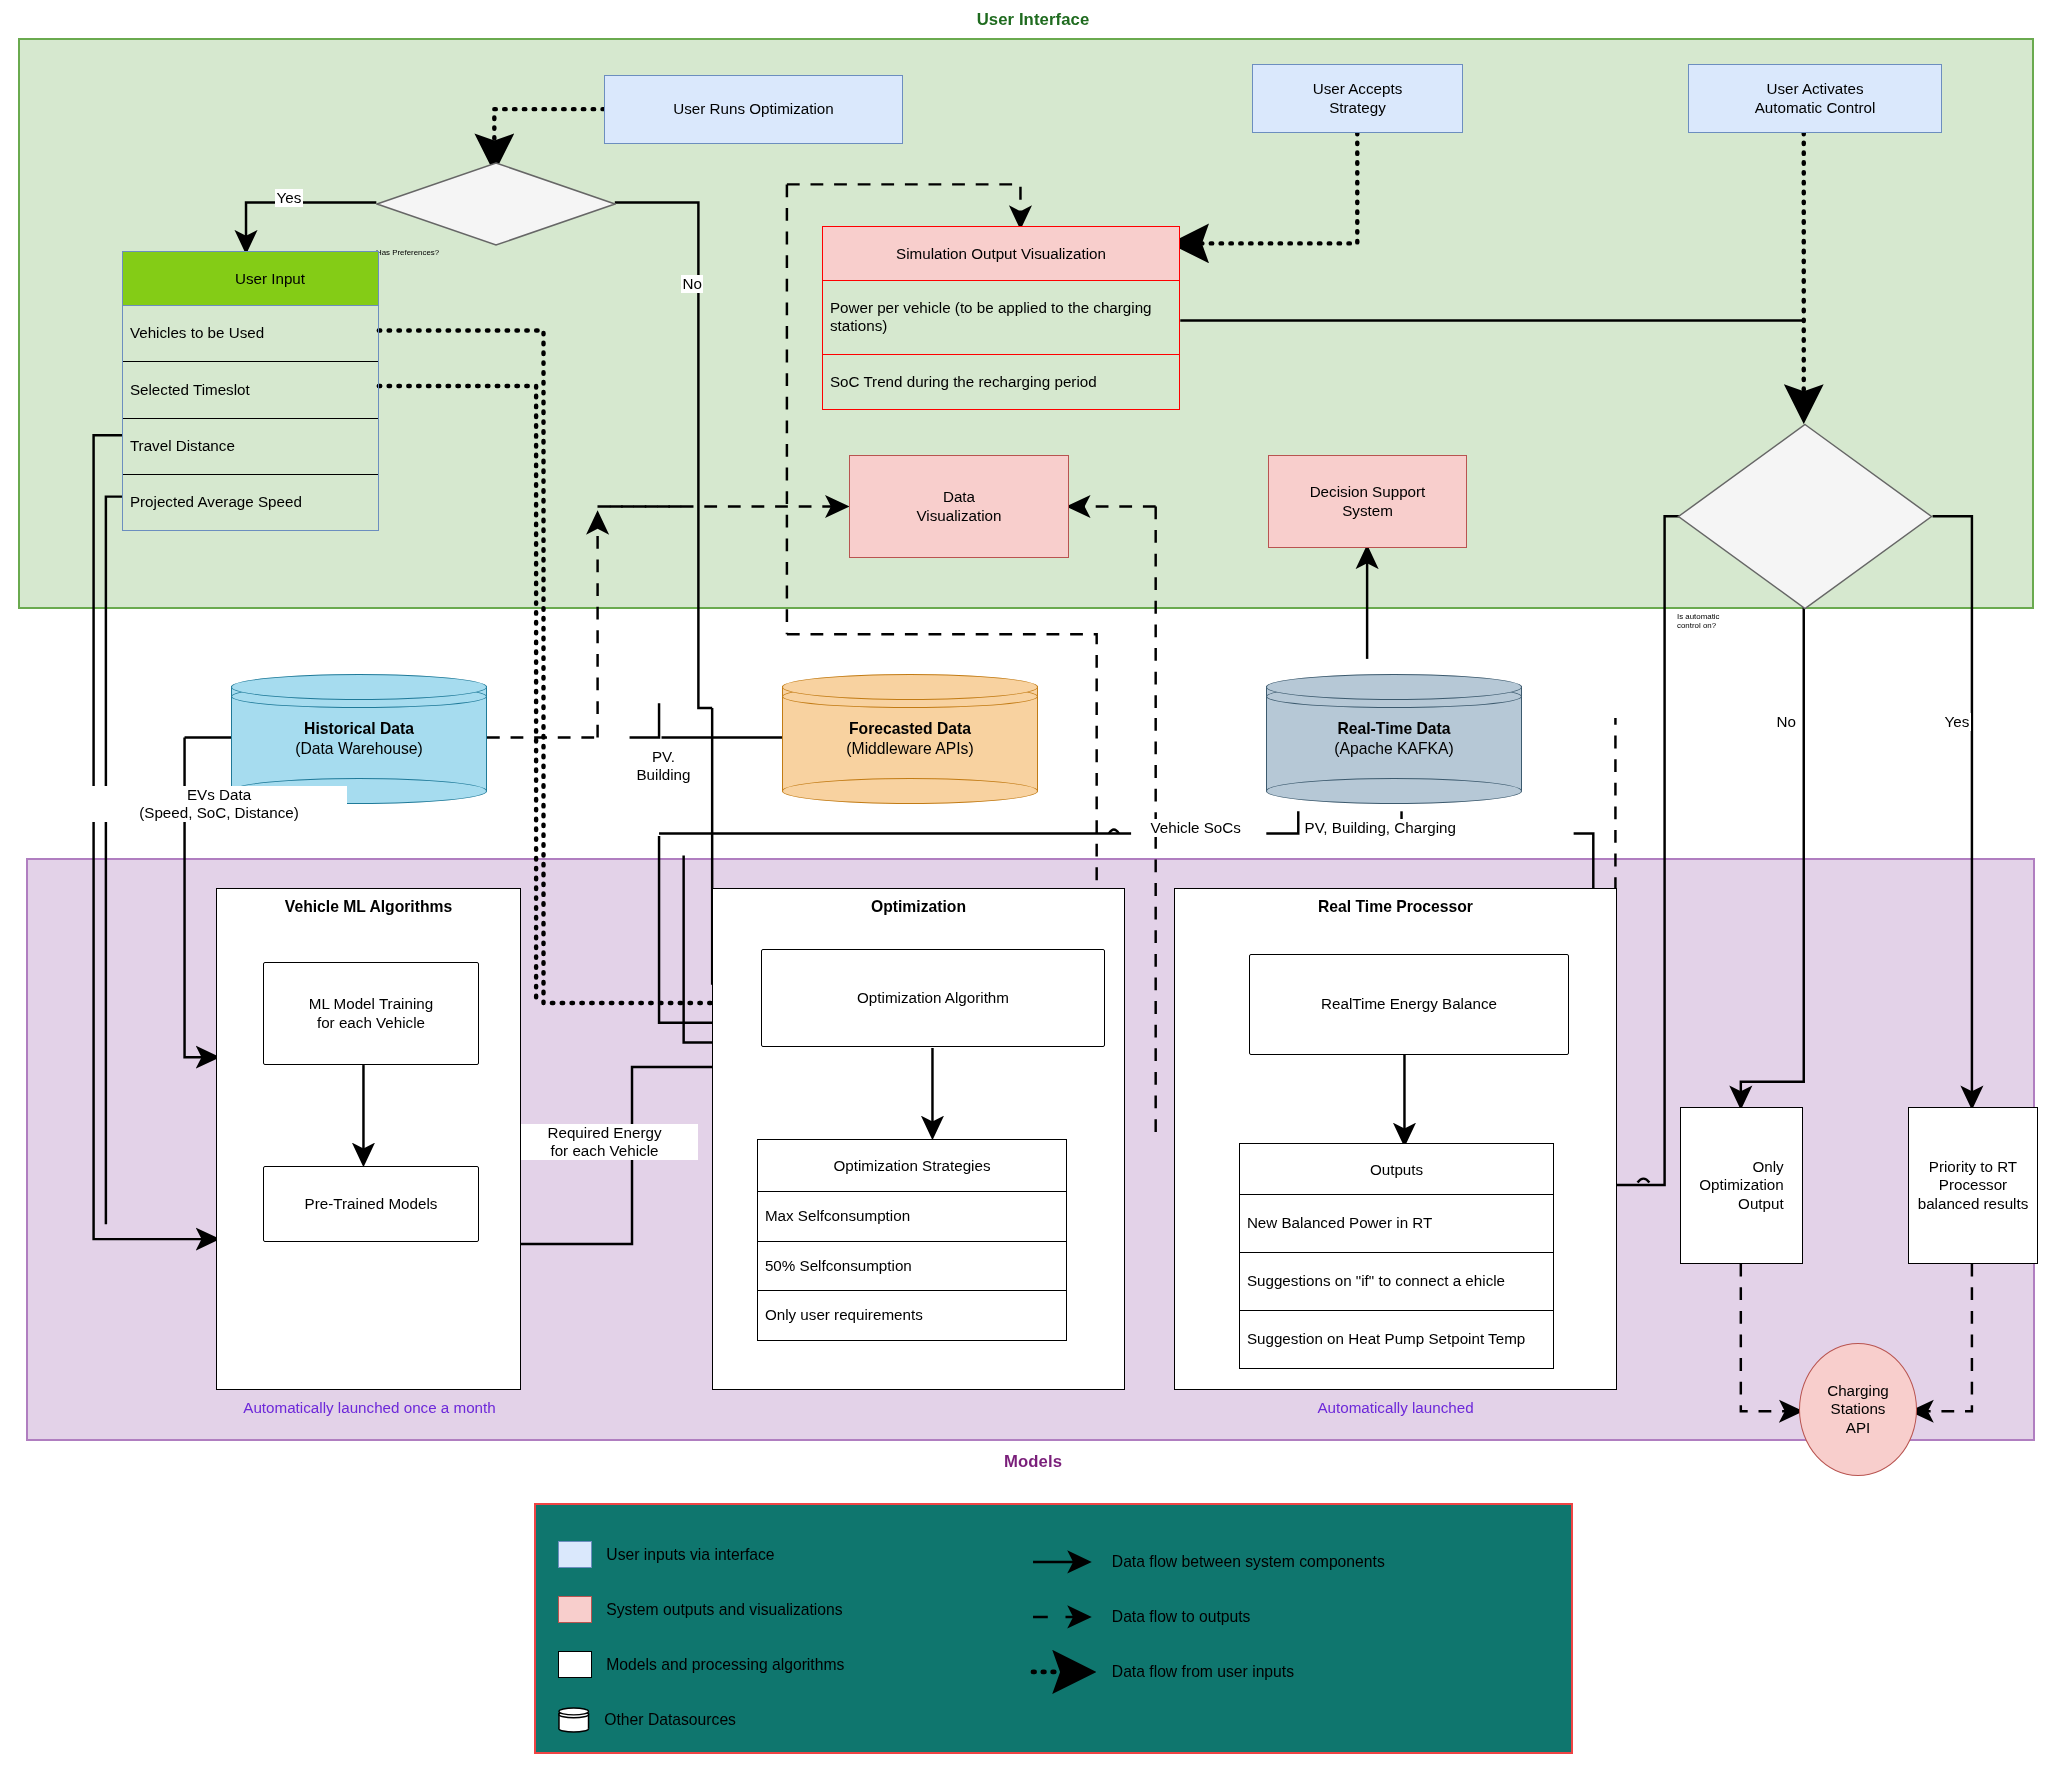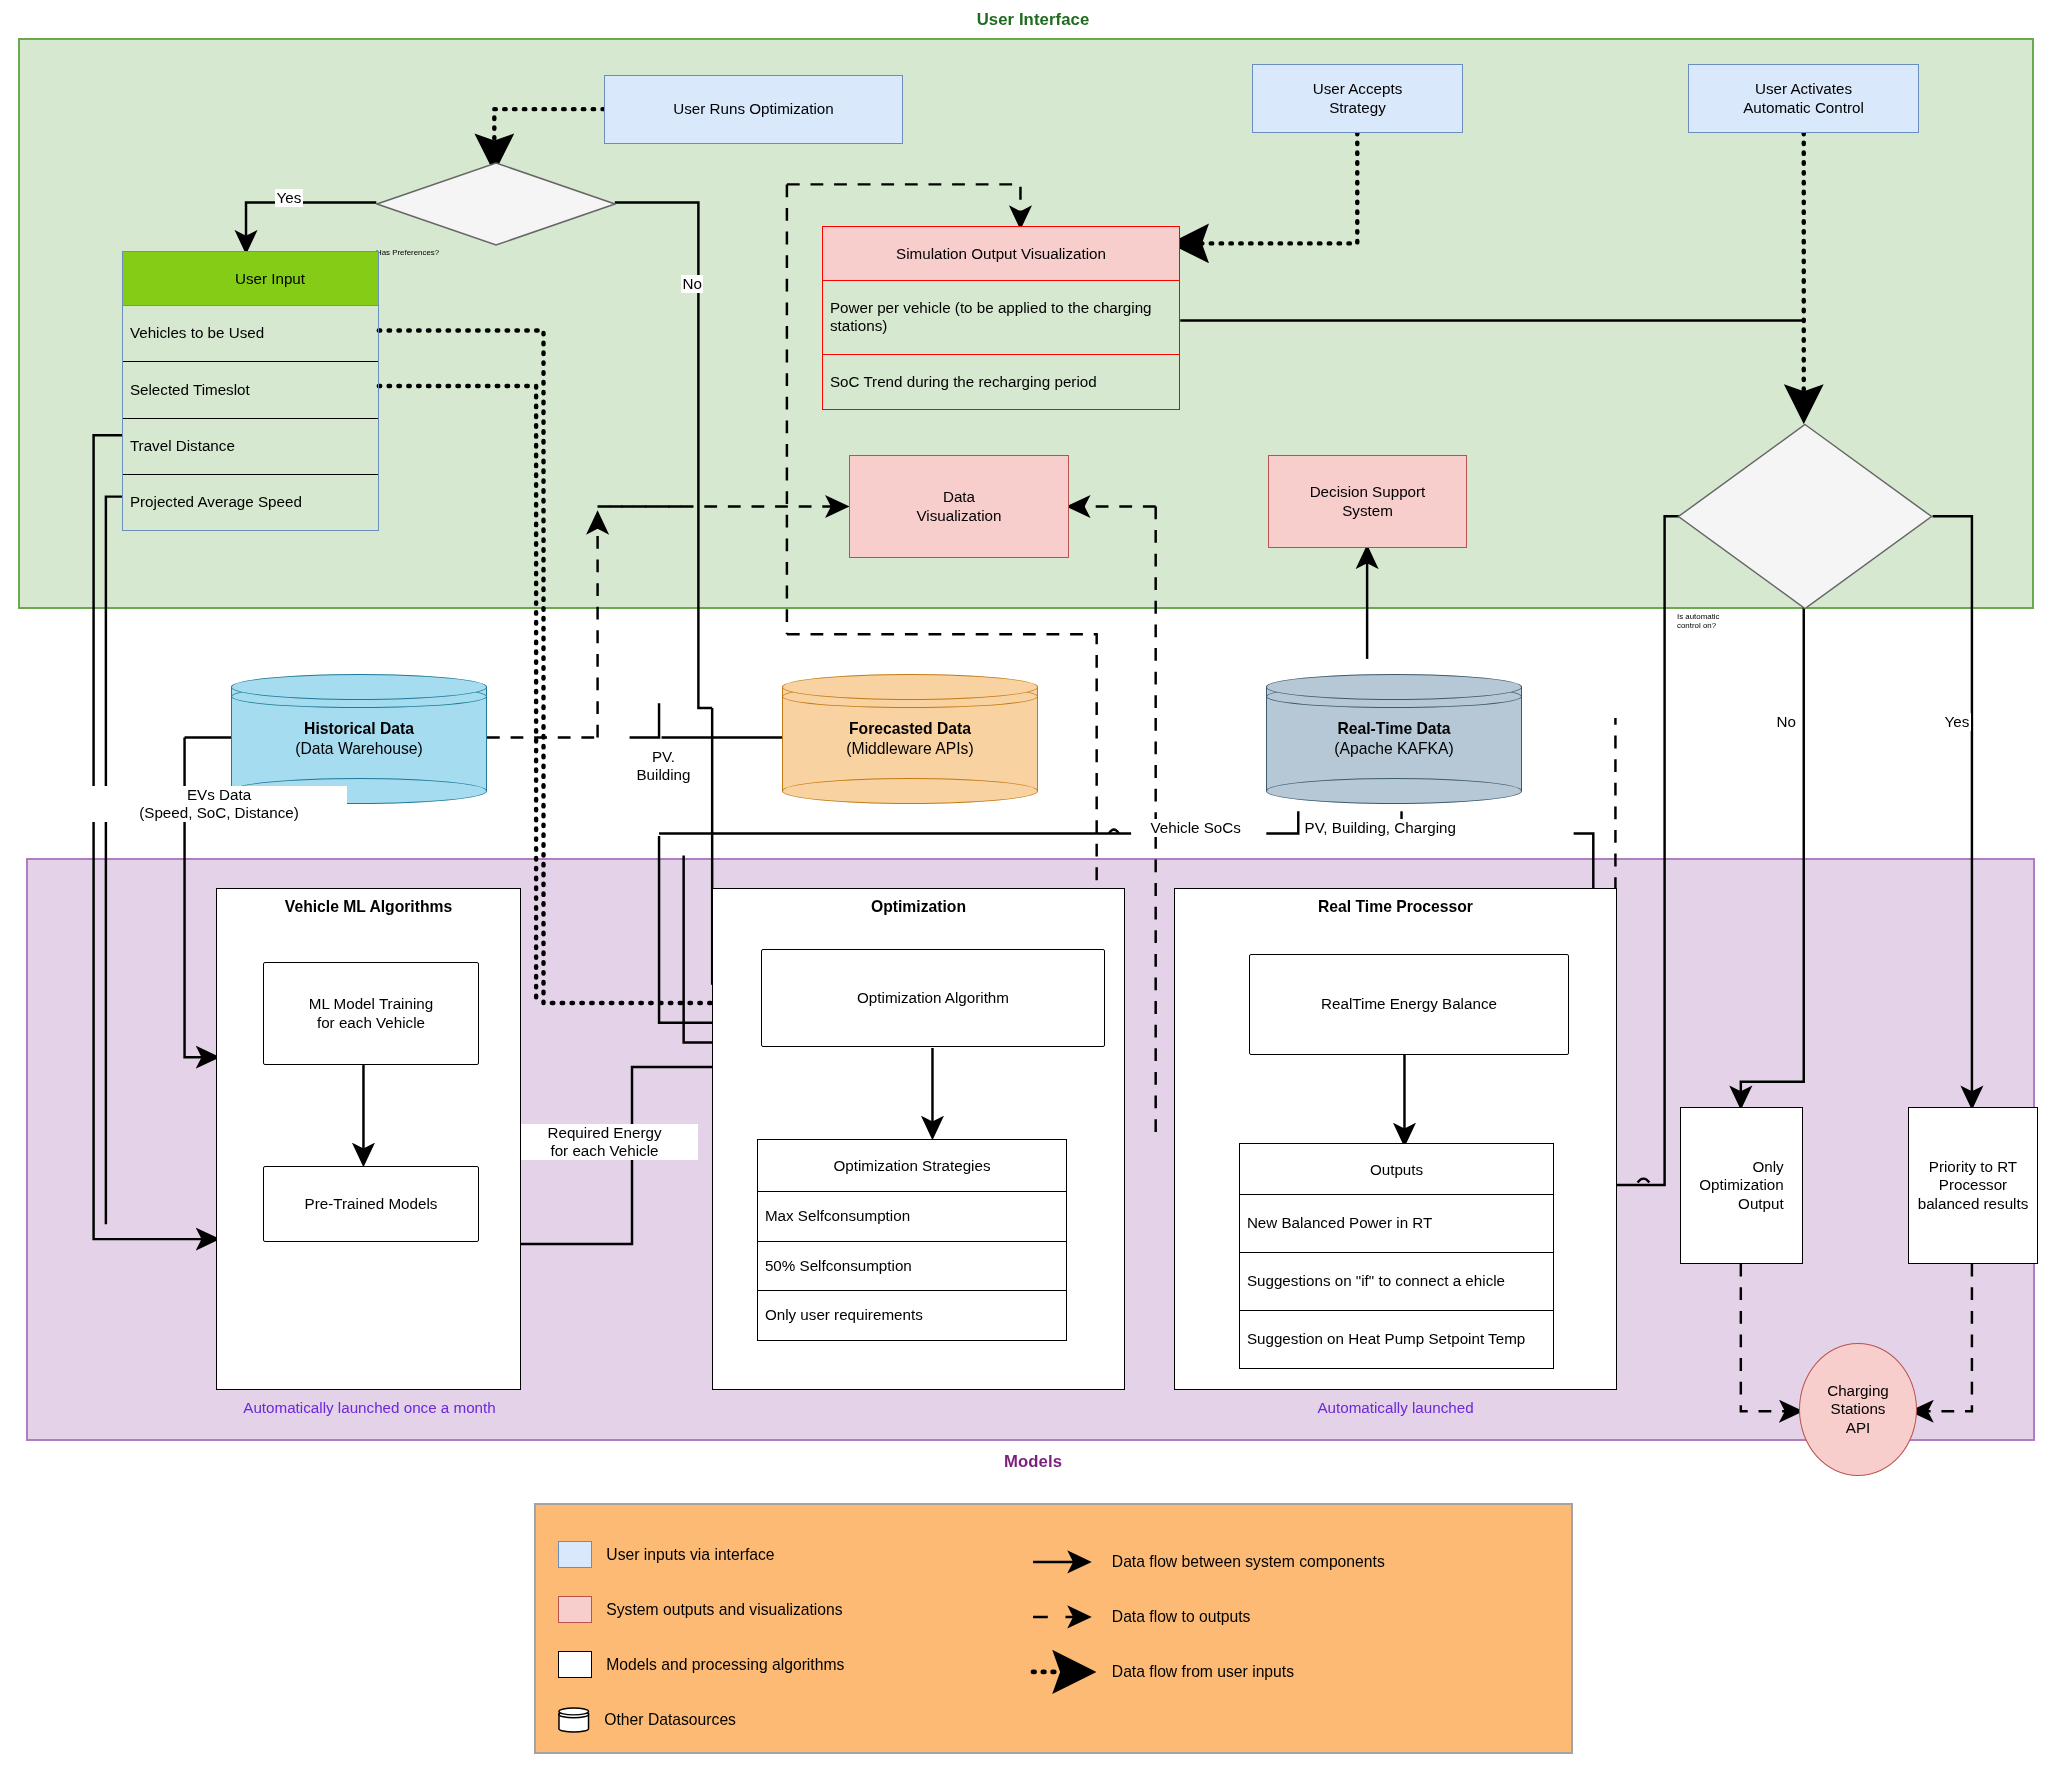--- a/index.html
+++ b/index.html
@@ -62,21 +62,21 @@
   .ellipse{border-radius:50%;display:flex;align-items:center;justify-content:center;
       text-align:center;font-size:15.2px;line-height:1.2;background:#f8cecc;border:1.5px solid #b85450;}
 
   
   .elabel{font-size:15.2px;line-height:1.2;color:#000;background:#fff;text-align:center;
       white-space:nowrap;padding:0 1.5px;}
   .elabel.multi{white-space:normal;}
   .note{font-size:15.2px;color:#6d28d9;text-align:center;}
 
   
-  .legend{border:2px solid #a3a3a3;background:#fdba74;}
+  .legend{border:2px solid #ef4444;background:#0f766e;}
   .lg-row{display:flex;align-items:center;}
   .lg-sw{width:31.5px;height:24.6px;border:1.5px solid #000;flex:0 0 auto;}
   .lg-sw.blue{background:#dae8fc;border-color:#6c8ebf;}
   .lg-sw.white{background:#fff;border-color:#000;}
   .lg-sw.red{background:#f8cecc;border-color:#b85450;}
   .lg-txt{font-size:15.7px;margin-left:14.8px;white-space:nowrap;}
   .lg-cyl{position:relative;width:31.5px;height:25.6px;flex:0 0 auto;}
 
   svg.wires{position:absolute;left:0;top:0;width:2066px;height:1779px;overflow:visible;}
 </style>
@@ -177,21 +177,21 @@
 
       <path d="M1448,1440 L1448,2000 L1520,2000" marker-end="url(#ah)"></path>
     </g>
   </svg>
 
   <div class="abs node blue" style="left:604px;top:75px;width:299px;height:69px;">User Runs Optimization</div>
 
   <div class="abs node blue multiline" style="left:1252px;top:64px;width:211px;height:69px;white-space:pre-line;">User Accepts
 Strategy</div>
 
-  <div class="abs node blue" style="left:1688px;top:64px;width:231px;height:69px;white-space:pre-line;">User Activates
+  <div class="abs node blue" style="left:1688px;top:64px;width:254px;height:69px;white-space:pre-line;">User Activates
 Automatic Control</div>
 
   <div class="abs" style="left:376px;top:162px;width:240px;height:84px;">
     <svg class="diamond" viewBox="0 0 487 170" preserveAspectRatio="none">
       <polygon points="243.5,2 485,85 243.5,168 2,85" fill="#f5f5f5" stroke="#666" stroke-width="3"></polygon>
     </svg>
     <div class="dlabel">Has Preferences?</div>
   </div>
   <div class="abs elabel" style="left:275px;top:189px;">Yes</div>
   <div class="abs elabel" style="left:681px;top:275px;">No</div>

